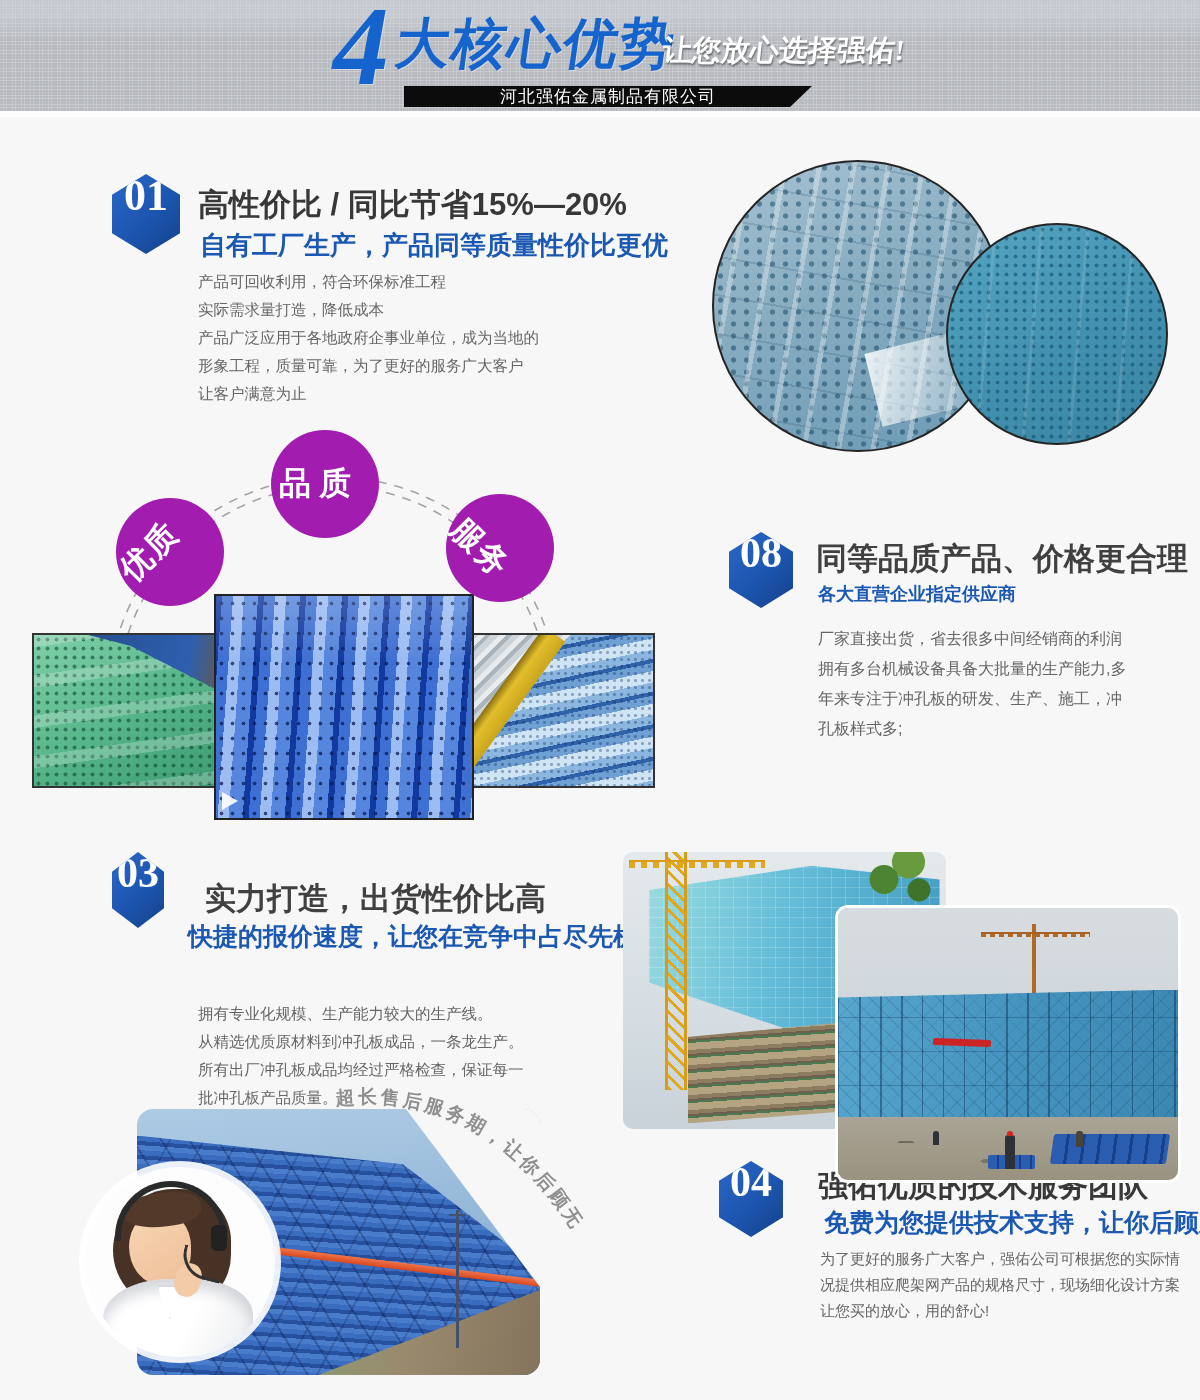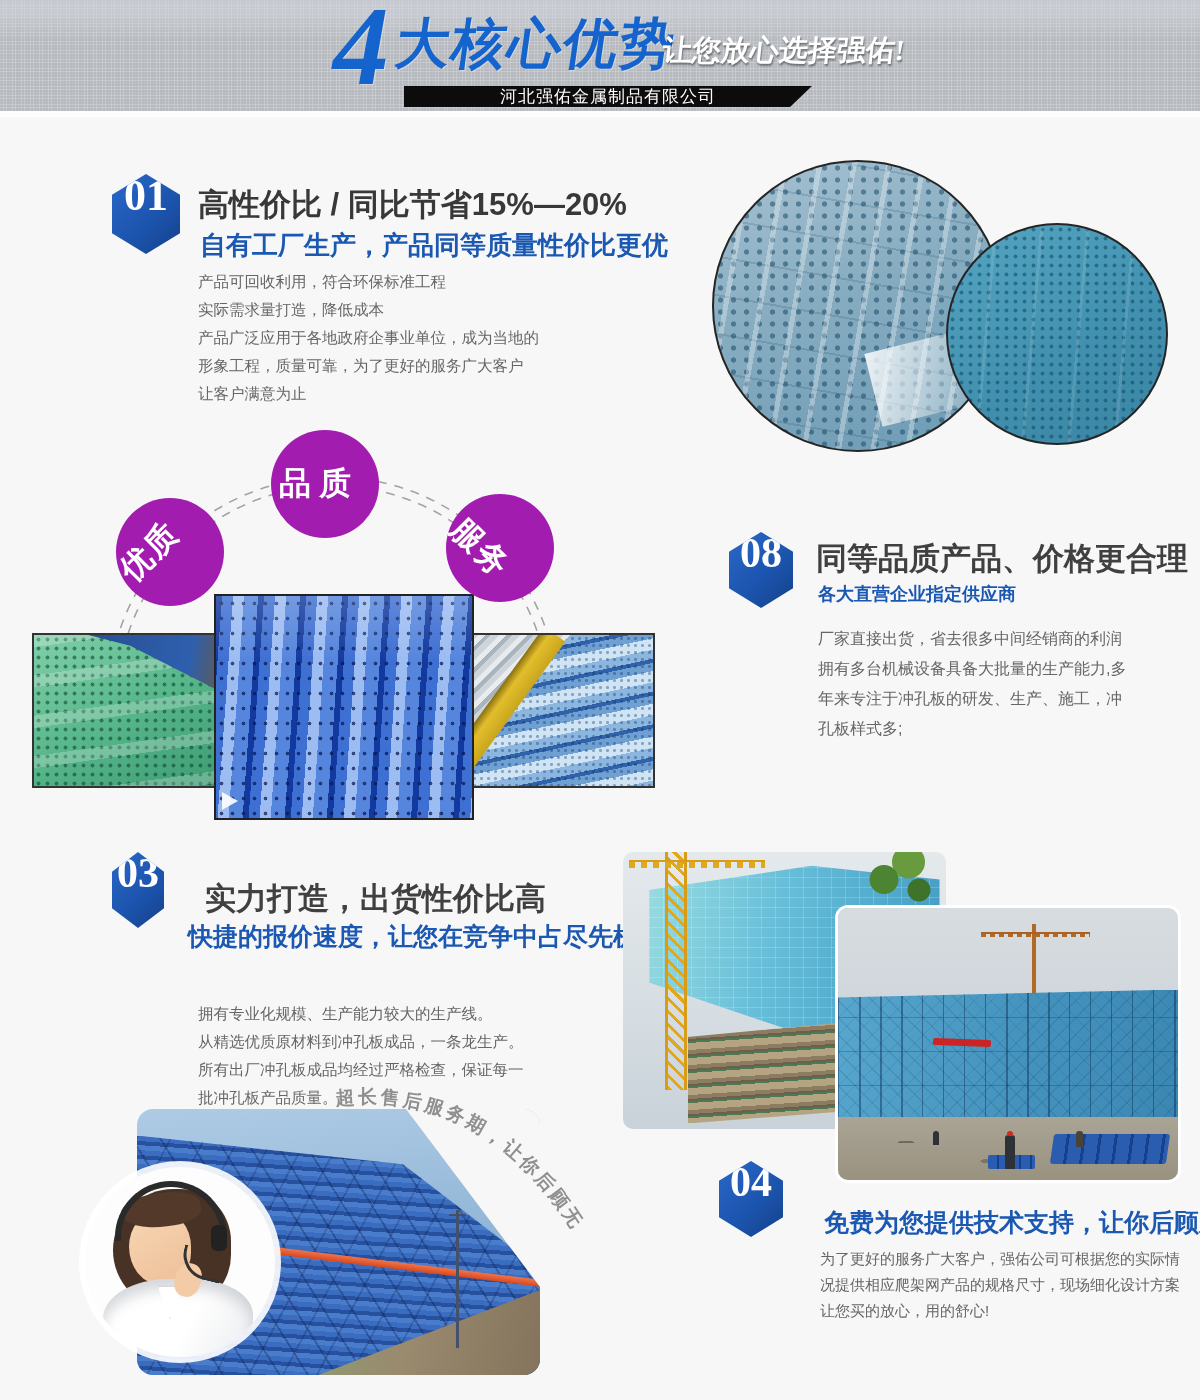--- a/index.html
+++ b/index.html
@@ -319,18 +319,19 @@
   <svg class="arc-svg" width="300" height="190" viewBox="0 0 300 190">
     <defs>
         <path id="svcArc" d="M 16 45 Q 160 28 250 165" fill="none"></path>
       </defs>
     <text><textPath href="#svcArc">超长售后服务期，让你后顾无忧！</textPath></text>
   </svg>
 
   <div class="hex" style="left:719px; top:1161px; width:64px; height:76px;">
     <span style="font-size:42px;">04</span>
   </div>
+  <div class="sec-title-sans" style="left:818px; top:1166px; font-size:30px;">强佑优质的技术服务团队</div>
   <div class="sec-sub" style="left:824px; top:1206px; font-size:25px;">免费为您提供技术支持，让你后顾之忧</div>
   <div class="sec-body" style="left:820px; top:1246px; width:380px; font-size:15px; line-height:26px;">为了更好的服务广大客户，强佑公司可根据您的实际情
 况提供相应爬架网产品的规格尺寸，现场细化设计方案
 让您买的放心，用的舒心!</div>
 
 </div>
 
 </body></html>

